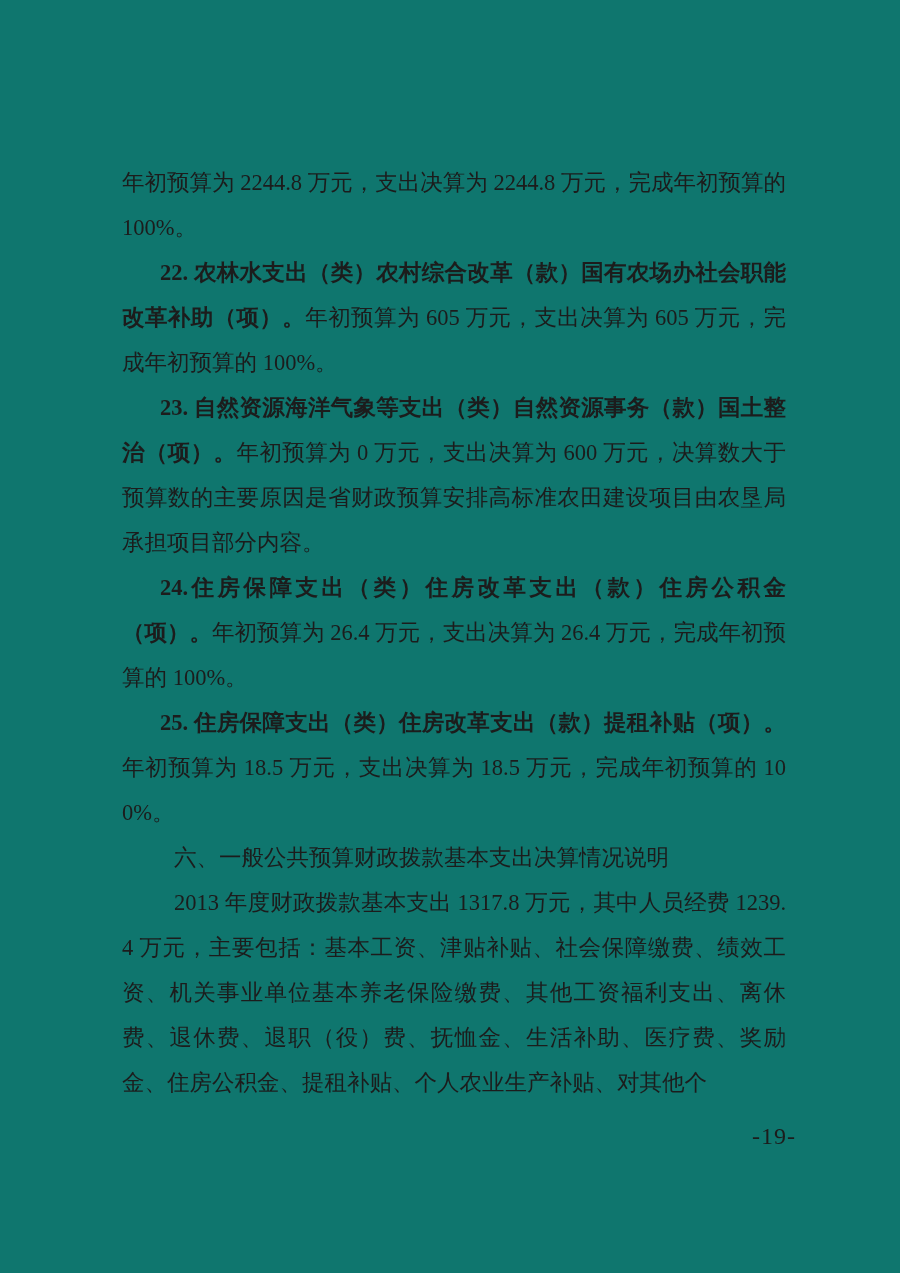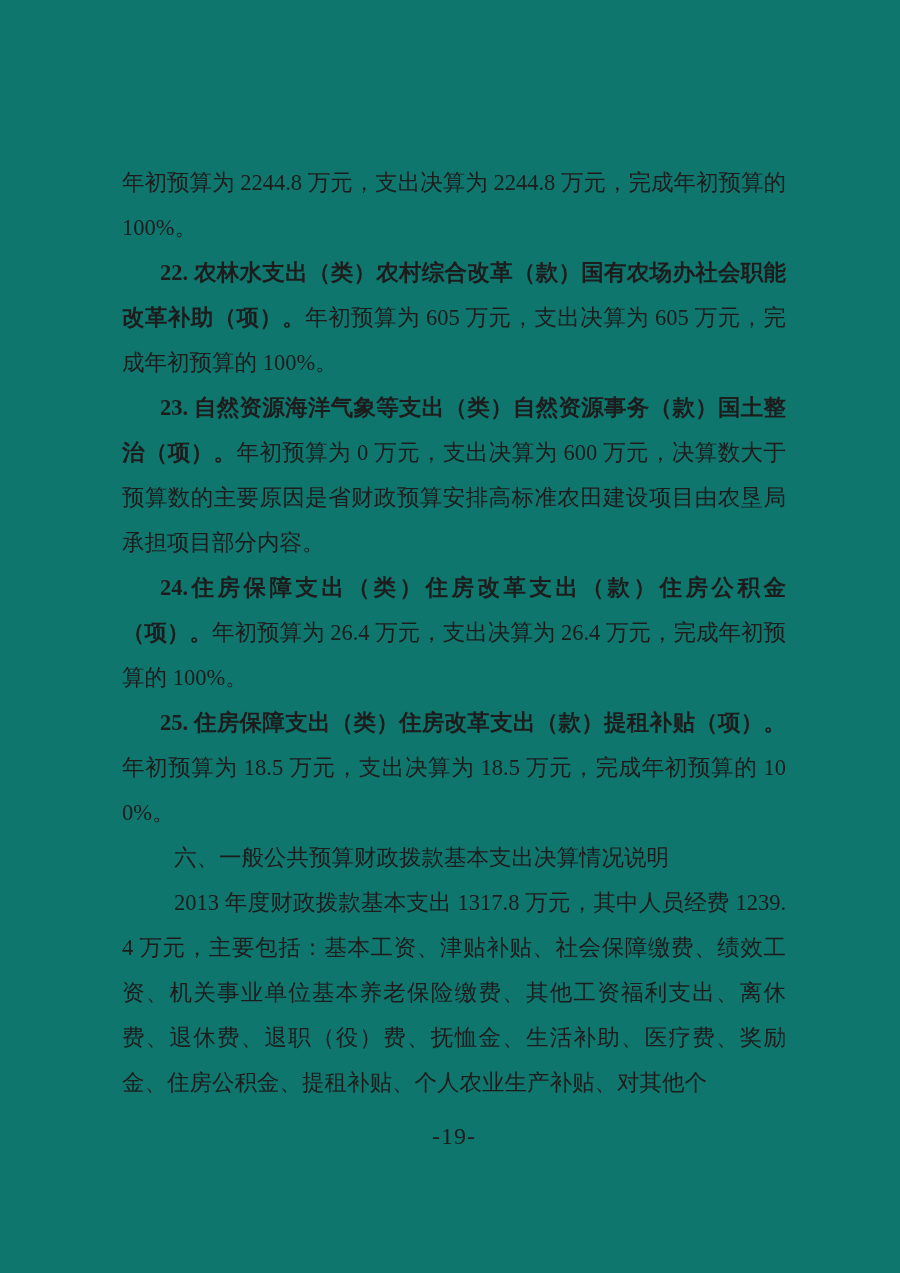--- a/index.html
+++ b/index.html
@@ -29,23 +29,23 @@
     text-align: justify;
     color: #1c1c1c;
     word-break: break-all;
   }
   .para .bold {
     font-weight: 700;
   }
   .footer {
     position: absolute;
     top: 1118px;
-    left: 122px;
+    left: 132px;
     width: 664px;
-    text-align: center;
+    text-align: right;
     font-size: 24px;
     line-height: 36px;
     color: #1c1c1c;
     letter-spacing: 1px;
   }
 </style>
 </head>
 <body>
 
 <div class="page" style="background: #0f766e; color: rgb(28, 28, 28);">

